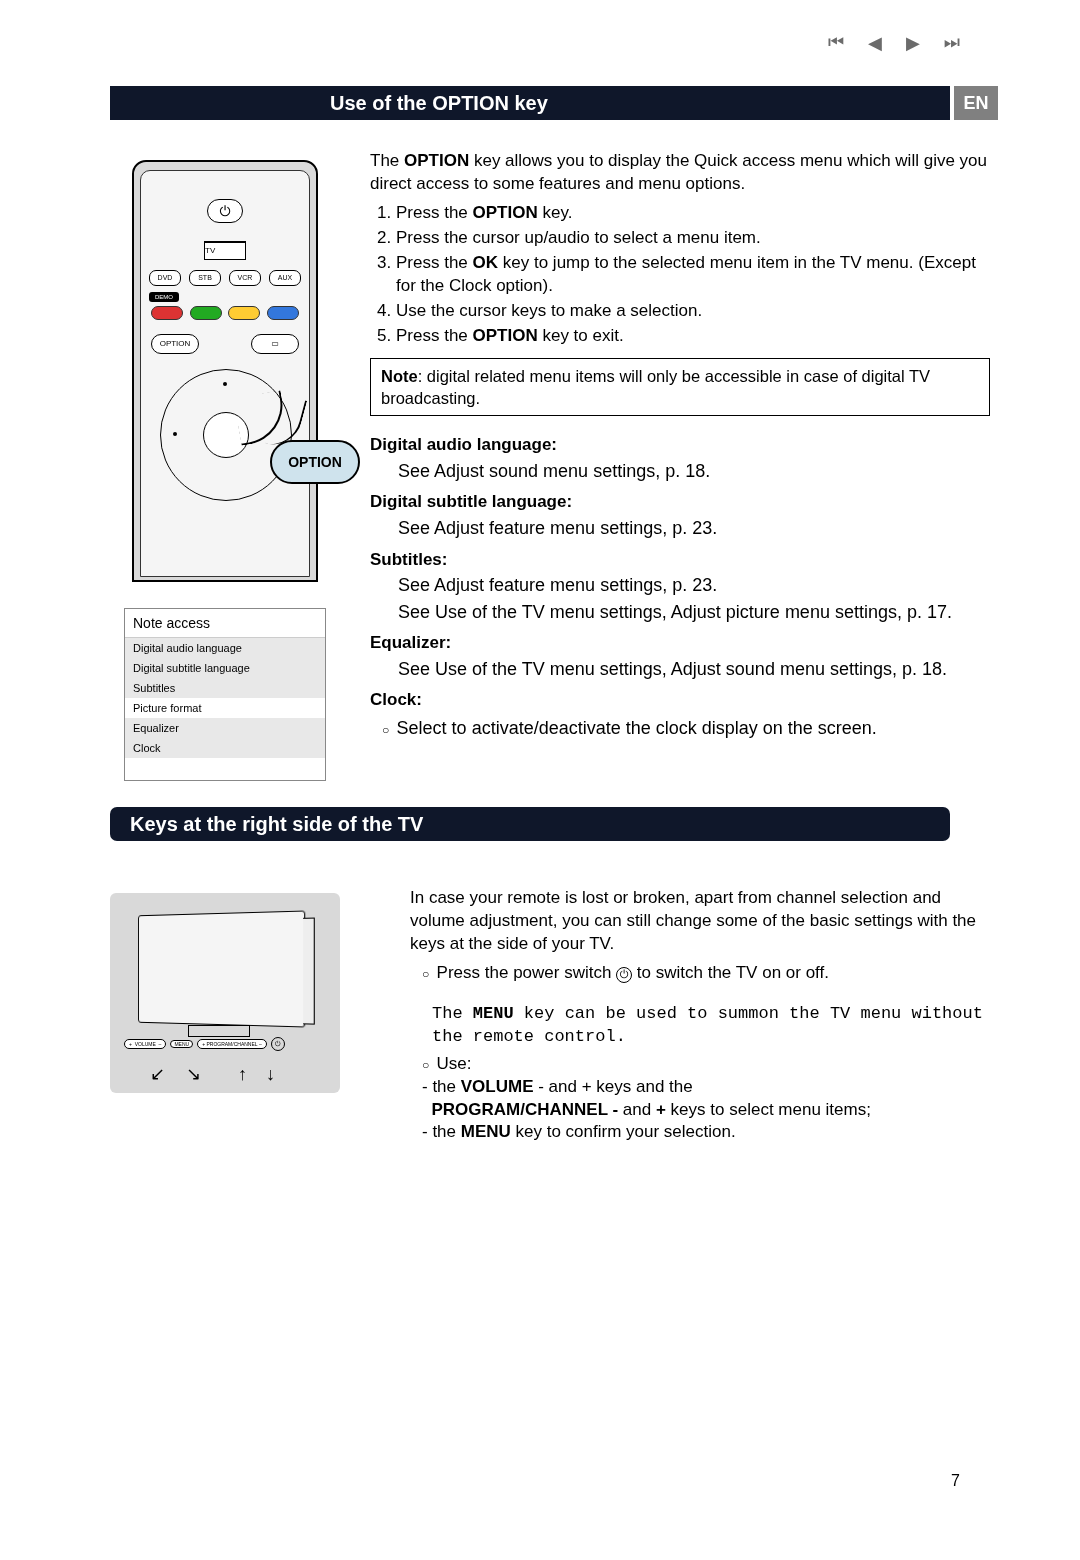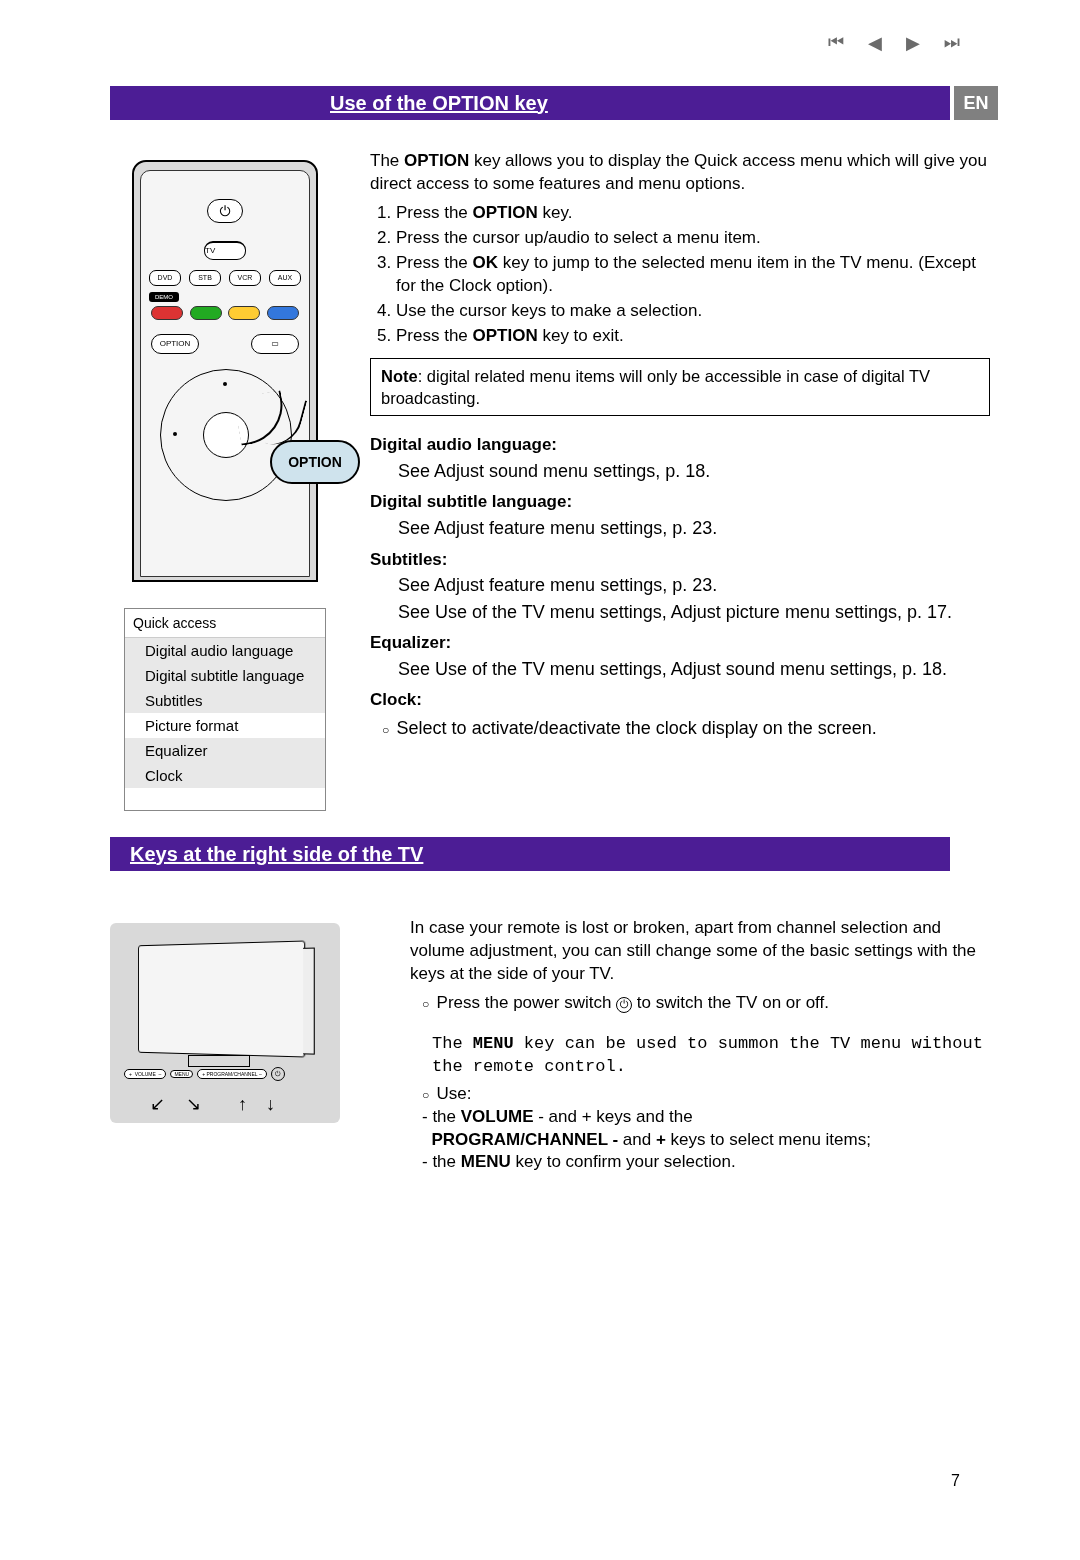--- a/index.html
+++ b/index.html
@@ -16,32 +16,31 @@
     position: absolute;
     top: 32px;
     right: 120px;
     display: flex;
     gap: 24px;
     color: #6b6b6b;
     font-size: 18px;
   }
   .nav-icons span { display:inline-block; }
   .section-bar {
-    background: #4c1d95;
+    background: #0f172a;
     color: #fff;
     height: 34px;
     display: flex;
     align-items: center;
     font-weight: bold;
     font-size: 20px;
     padding-left: 220px;
     margin-left: 110px;
     margin-right: 130px;
     position: relative;
-    text-decoration: underline;
   }
   .section-bar.one { margin-top: 86px; }
   .lang-badge {
     position: absolute;
     right: -48px;
     top: 0;
     height: 34px;
     width: 44px;
     background: #808080;
     color: #fff;
@@ -76,21 +75,21 @@
     padding:10px 6px 0 6px;
     height:395px;
     position:relative;
   }
   .power-btn {
     width: 34px; height:22px; border:1px solid #000; border-radius:12px;
     margin: 18px auto 10px auto; display:flex;align-items:center;justify-content:center;
     font-size:14px; background:#fff;
   }
   .tv-btn {
-    width: 40px; height:16px; border:1px solid #000; border-radius:9px;
+    width: 40px; height:16px; border:1px solid #000; border-radius:0;
     margin: 18px auto 10px auto; font-size:8px; text-align:left; line-height:15px; background:#fff;
     border-top:2px solid #000;
   }
   .src-row { display:flex; justify-content:space-between; padding:0 2px; margin-top:4px;}
   .src-btn { width:30px; height:14px; border:1px solid #000; border-radius:7px; font-size:7px; text-align:center; line-height:13px; background:#fff; border-top:1.5px solid #000;}
   .demo-btn { width:30px; height:10px; background:#000; color:#fff; font-size:6px; text-align:center; line-height:10px; border-radius:3px; margin:6px 0 4px 2px;}
   .color-row { display:flex; justify-content:space-between; padding:0 4px; margin-top:4px;}
   .color-btn { width:30px; height:12px; border-radius:7px; border:1px solid #333;}
   .opt-guide-row { display:flex; justify-content:space-between; padding:0 4px; margin-top:14px;}
   .small-oval { width:46px; height:18px; border:1px solid #000; border-radius:10px; font-size:8px; text-align:center; line-height:17px; background:#fff;}
@@ -111,21 +110,21 @@
   .menu-box {
     width: 200px;
     border:1px solid #888;
     margin: 26px 0 0 14px;
     background:#fff;
     font-family: Arial, sans-serif;
     font-size: 14px;
   }
   .menu-title { background:#fff; padding:6px 8px; border-bottom:1px solid #ccc; font-weight:normal; }
   .menu-body { background:#e8e8e8; }
-  .menu-item { padding:4px 20px; font-size:15px; }
+  .menu-item { padding:4px 8px; font-size:11px; }
   .menu-item.sel { background:#fff; color:#000000; }
   .menu-spacer { height:22px; background:#fff;}
 
   ol { margin: 6px 0 6px 0; padding-left: 26px; }
   ol li { margin-bottom: 2px; }
   .sub-tri { list-style:none; padding-left:22px; margin:2px 0;}
   .sub-tri li::before { content:"▷ "; font-size:12px;}
   .note-box {
     border:1px solid #000;
     padding:6px 10px;
@@ -208,21 +207,21 @@
           <div class="dpad-dot up"></div>
           <div class="dpad-dot left"></div>
           <div class="callout-line1"></div>
           <div class="callout-line2"></div>
           <div class="callout">OPTION</div>
         </div>
       </div>
     </div>
 
     <div class="menu-box">
-      <div class="menu-title">Quick access</div>
+      <div class="menu-title">Note access</div>
       <div class="menu-body">
         <div class="menu-item">Digital audio language</div>
         <div class="menu-item">Digital subtitle language</div>
         <div class="menu-item">Subtitles</div>
         <div class="menu-item sel">Picture format</div>
         <div class="menu-item">Equalizer</div>
         <div class="menu-item">Clock</div>
       </div>
       <div class="menu-spacer"></div>
     </div>
@@ -253,21 +252,21 @@
     <div class="def-body">See Use of the TV menu settings, Adjust picture menu settings, p. 17.</div>
     <div class="def-term">Equalizer:</div>
     <div class="def-body">See Use of the TV menu settings, Adjust sound menu settings, p. 18.</div>
     <div class="def-term">Clock:</div>
     <ul class="bullet-o def-body" style="padding-left:12px">
         <li>Select to activate/deactivate the clock display on the screen.</li>
       </ul>
   </div>
 </div>
 
-<div class="section-bar" style="margin-top:26px; padding-left:20px;">
+<div class="section-bar" style="margin-top:26px; padding-left:20px;border-radius:7px;">
   <span>Keys at the right side of the TV</span>
 </div>
 
 <div class="content-row" style="margin-top:46px;">
   <div class="left-col">
     <div class="tv-illust">
       <div class="tvscreen"></div>
       <div class="tvstand"></div>
       <div class="btn-strip">
         <div class="pill"><span>+</span>&nbsp;&nbsp;<span>VOLUME</span>&nbsp;&nbsp;<span>–</span></div>

